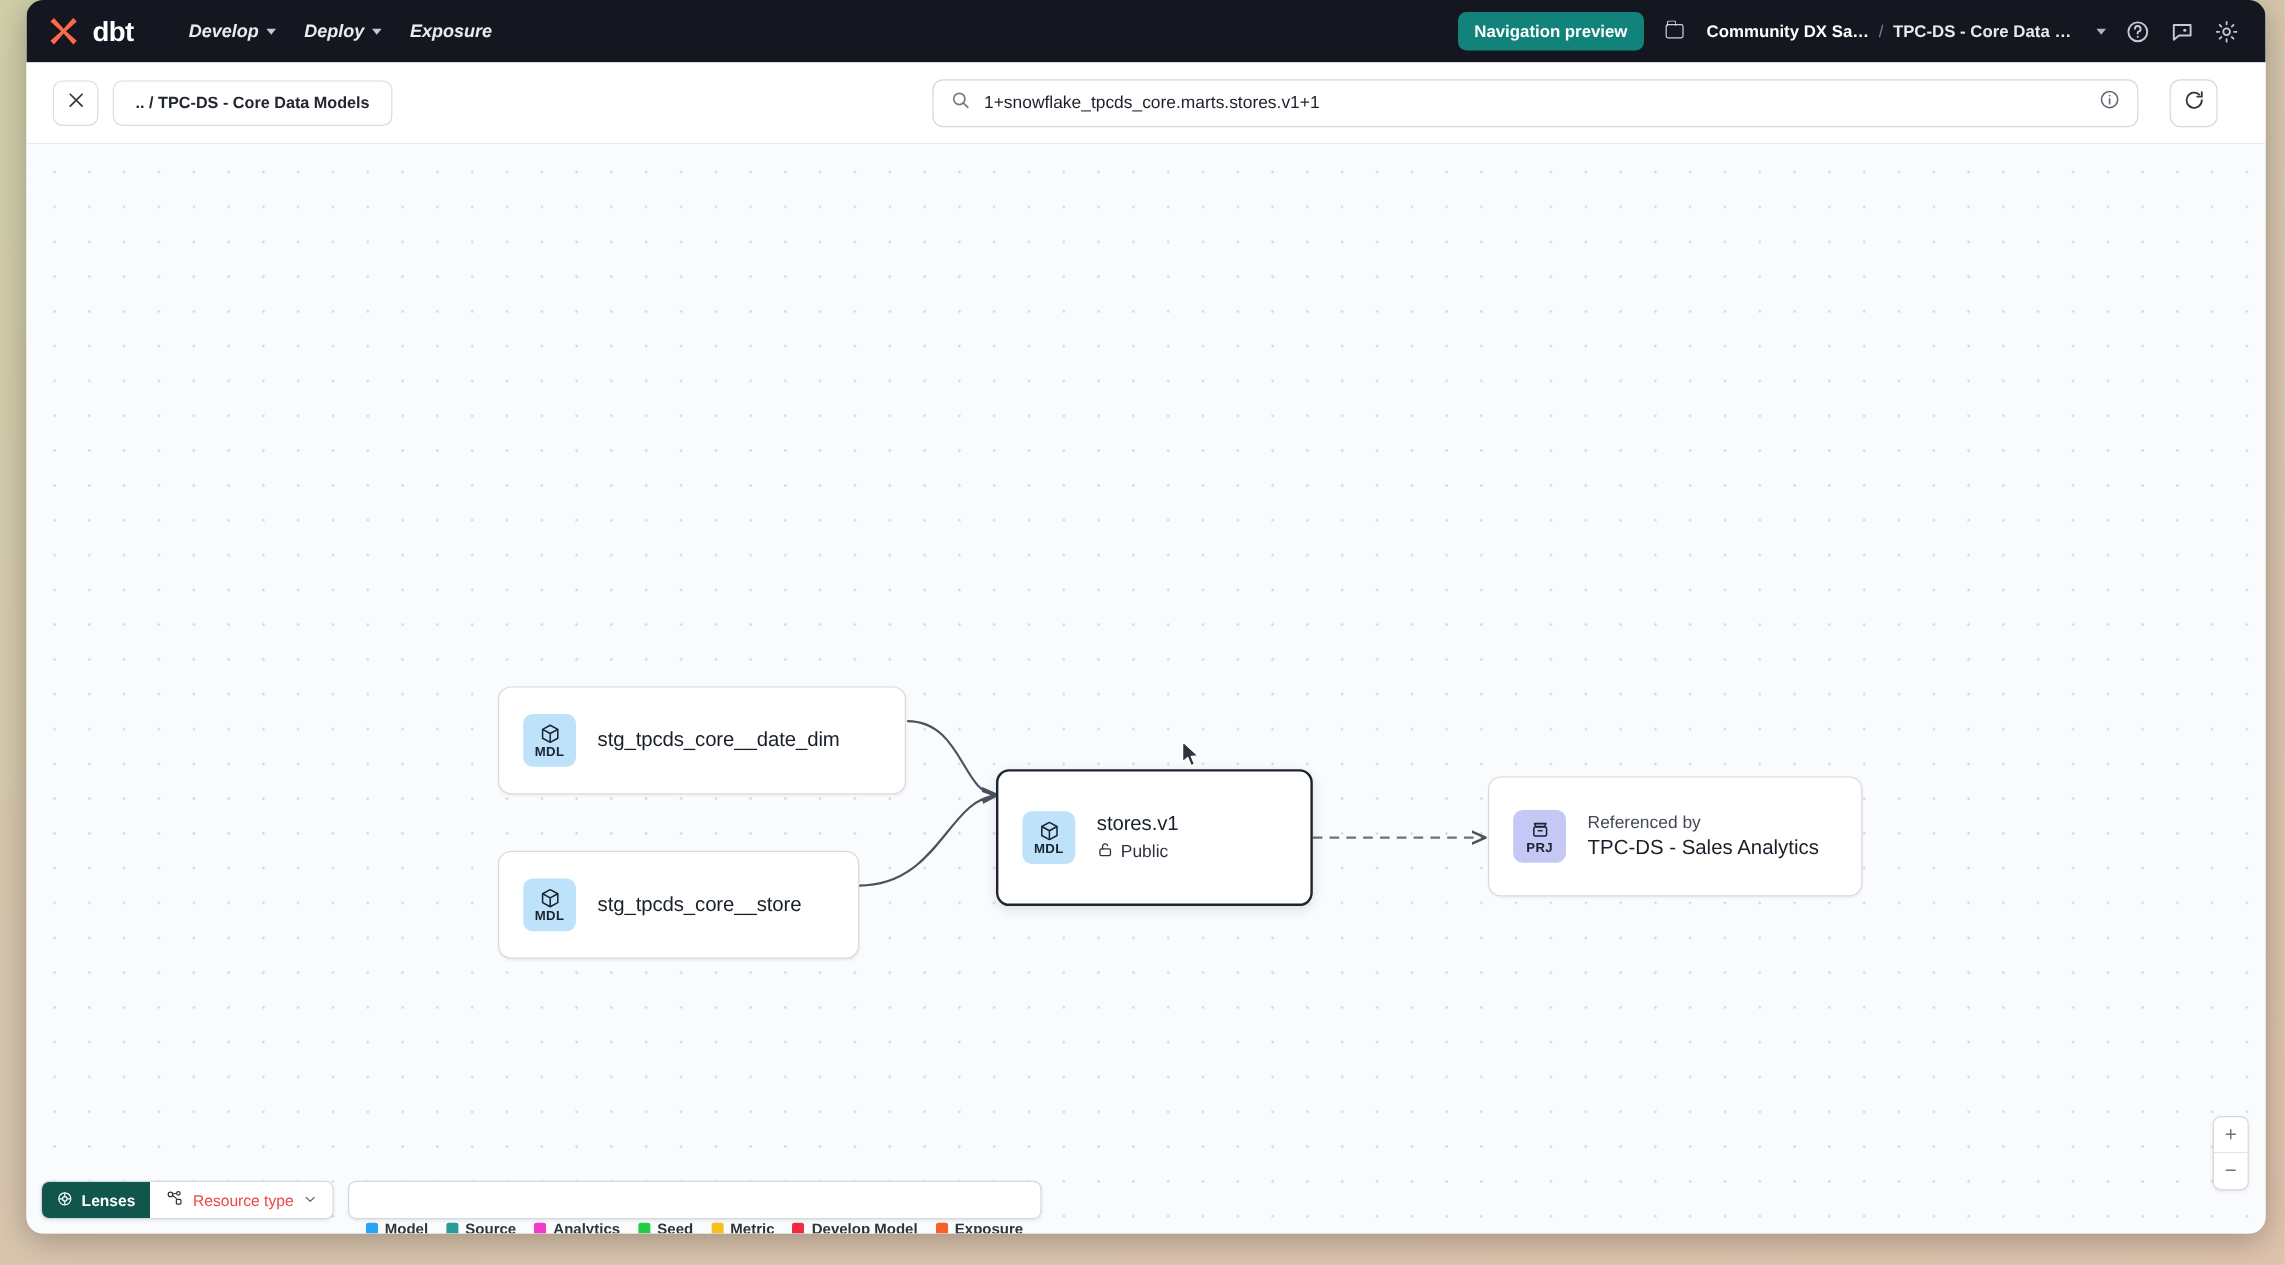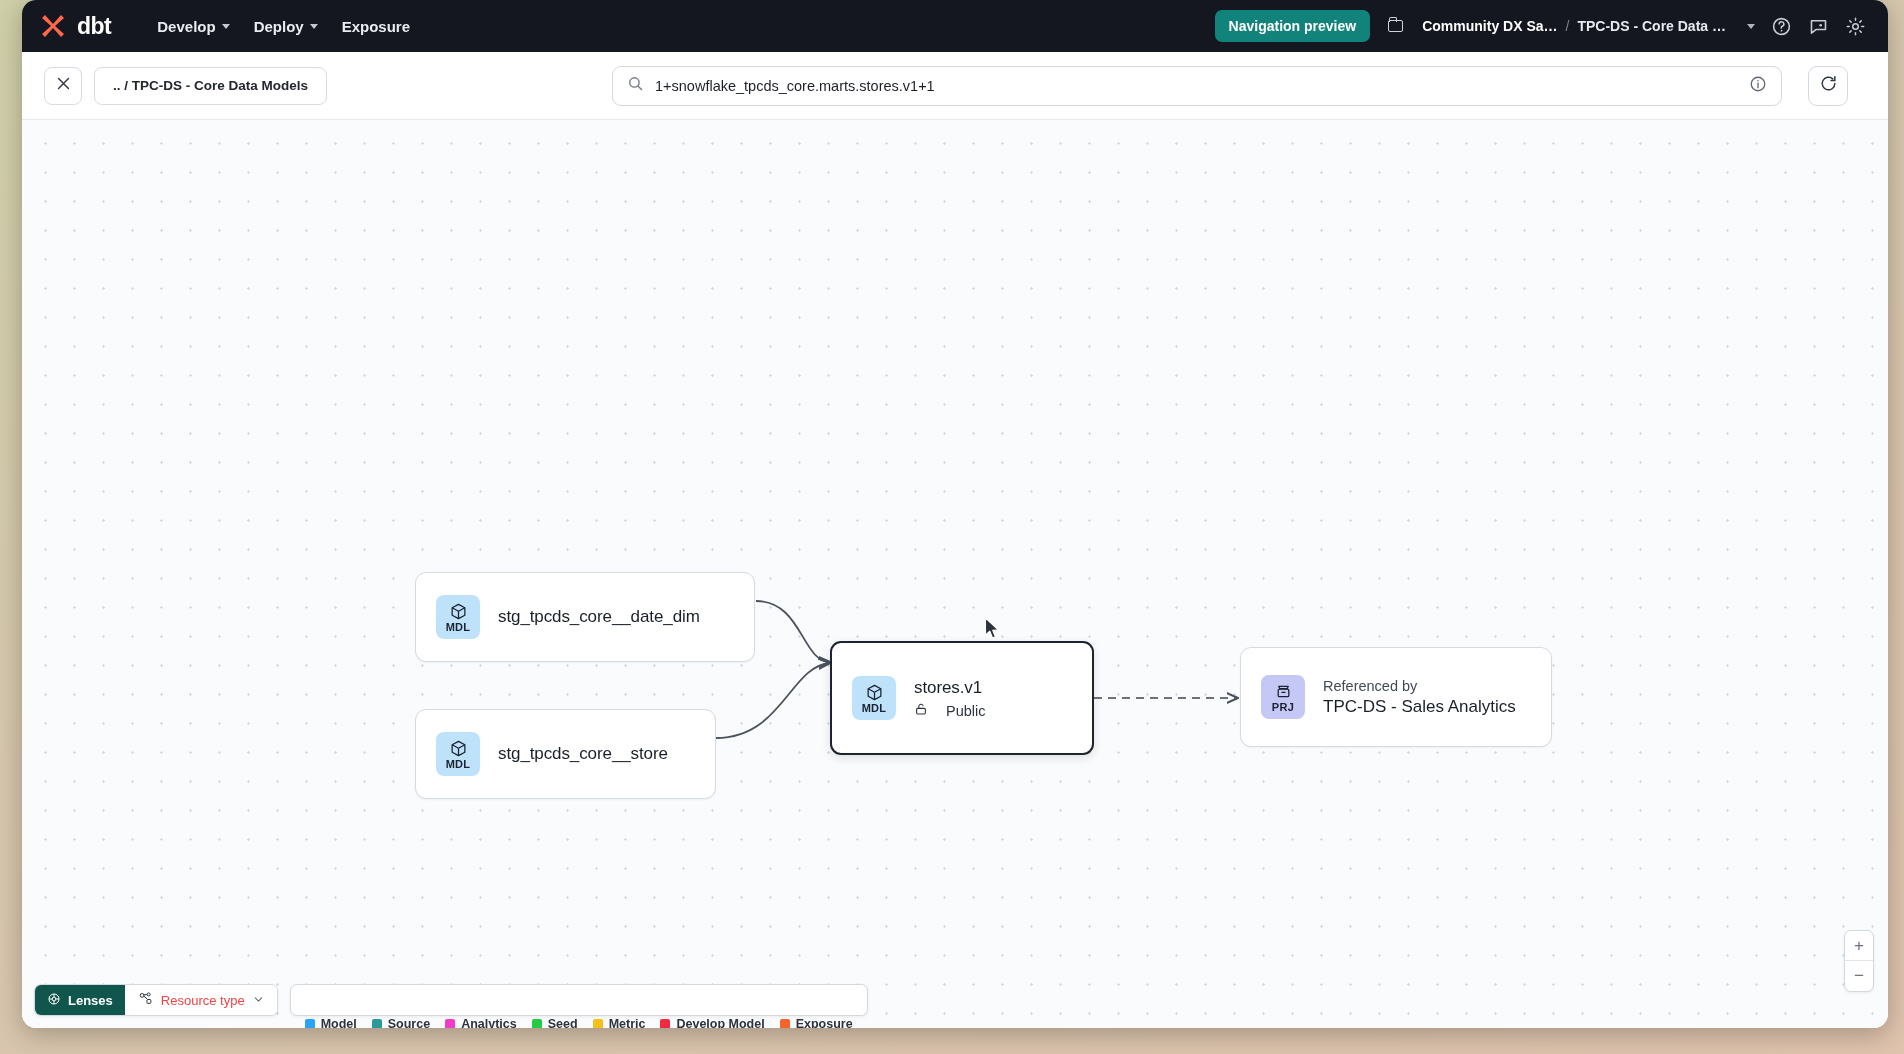--- a/index.html
+++ b/index.html
@@ -65,21 +65,21 @@
     flex: 0 0 52px;
     color: #fff;
   }
   .logo-wrap { display:flex; align-items:center; gap:9px; margin-right: 34px; }
   .logo-mark { width: 30px; height: 30px; position: relative; }
   .logo-text { font-size: 23px; font-weight: 700; letter-spacing: -.5px; color:#fff; }
 
   .navlink {
     display:flex; align-items:center; gap:6px;
     font-size: 15px; font-weight: 600; color:#e9ecf1;
-    padding: 7px 12px; border-radius: 6px; cursor:pointer;
+    padding: 7px 12px; border-radius: 6px; cursor:pointer;font-style:italic;
   }
   .chev { width:0;height:0;border-left:4px solid transparent;border-right:4px solid transparent;border-top:5px solid #c3c9d4; }
 
   .nav-spacer { flex: 1 1 auto; }
 
   #nav-preview-btn {
     background:#12837a; color:#fff;
     font-size: 14px; font-weight: 600;
     padding: 8px 14px; border-radius: 7px;
     cursor: pointer; white-space: nowrap;
@@ -116,21 +116,21 @@
   }
   #breadcrumb-pill {
     height:38px;border:1px solid #d8dbe2;border-radius:8px;background:#fff;
     display:flex;align-items:center;padding:0 18px;
     font-size:13.5px;font-weight:700;color:#22262e;cursor:pointer;white-space:nowrap;
   }
 
   .sub-spacer-left { flex: 1 1 auto; }
 
   #search-wrap {
-    width: 1170px; height: 40px;
+    width: 1005px; height: 40px;
     border:1px solid #d4d8df; border-radius:9px; background:#fff;
     display:flex; align-items:center; gap:11px; padding: 0 14px;
   }
   #search-input {
     flex:1 1 auto; border:none; outline:none;
     font-family:"Liberation Sans",sans-serif;
     font-size:14.5px; color:#1c2029; background:transparent;
   }
   #refresh-btn {
     width:40px;height:40px;border:1px solid #d4d8df;border-radius:9px;background:#fff;
@@ -169,21 +169,21 @@
   .badge {
     width: 44px; height: 44px; border-radius: 8px;
     display:flex; flex-direction:column; align-items:center; justify-content:center;
     gap:1px; flex:0 0 auto; margin-right: 18px;
   }
   .badge .bg-label { font-size: 11px; font-weight: 700; letter-spacing:.3px; line-height:1; }
   .badge.mdl { background:#bfe2fb; color:#1a2330; }
   .badge.prj { background:#c5c7f5; color:#1a2330; }
 
   .node-title { font-size: 17px; color:#1a2029; font-weight:400; letter-spacing:-.1px; white-space:nowrap; }
-  .node-sub { display:flex; align-items:flex-end; gap:18px; margin-top:4px; font-size:14.5px; color:#2c333d; }
+  .node-sub { display:flex; align-items:center; gap:6px; margin-top:4px; font-size:14.5px; color:#2c333d; }
   .node-caption { font-size:14.5px; color:#434a55; }
   .node-strong { font-size:17px; color:#1a2029; font-weight:400; margin-top:3px; white-space:nowrap; }
 
   
   #cursor { position:absolute; z-index: 40; pointer-events:none; }
 
   
   #bottom-bar {
     position:absolute; left: 12px; bottom: 12px;
     display:flex; align-items:center; gap: 12px; z-index: 20;

